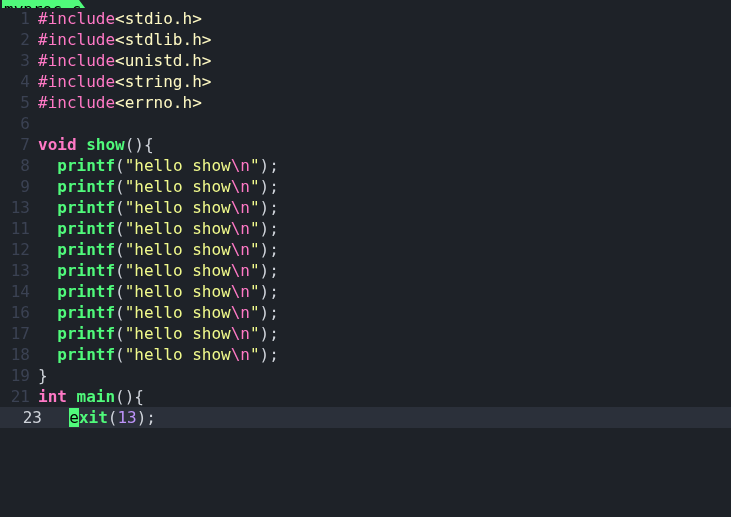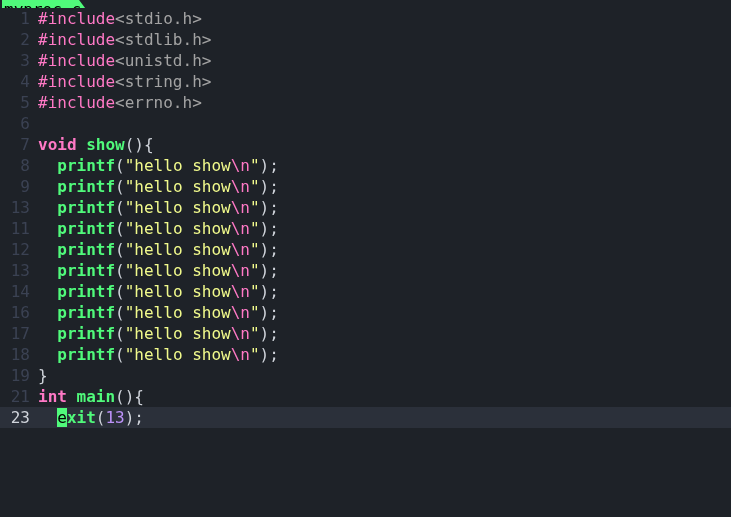--- a/index.html
+++ b/index.html
@@ -45,24 +45,24 @@
     padding-right: 0;
     user-select: none;
     flex-shrink: 0;
   }
   .gutter.current { color: #cfd3da; }
   .code {
     padding-left: 8px;
     flex: 1;
   }
   .line.current { background: #2b303a; }
-  .line.current .gutter { background: #2b303a; }
+  .line.current .gutter { background: #2b303a; margin-left: 12px; }
   
   .tk-pp   { color: #ff79c6; }  
-  .tk-inc  { color: #a3a3a3; }  
+  .tk-inc  { color: #fef9c3; }  
   .tk-kw   { color: #ff79c6; font-weight: bold; }  
   .tk-fn   { color: #50fa7b; font-weight: bold; }  
   .tk-pn   { color: #cfd3da; }  
   .tk-str  { color: #f1fa8c; }  
   .tk-esc  { color: #ff79c6; }  
   .tk-num  { color: #bd93f9; }  
   .cursor  {
     background: #50fa7b;
     color: #000;
   }

